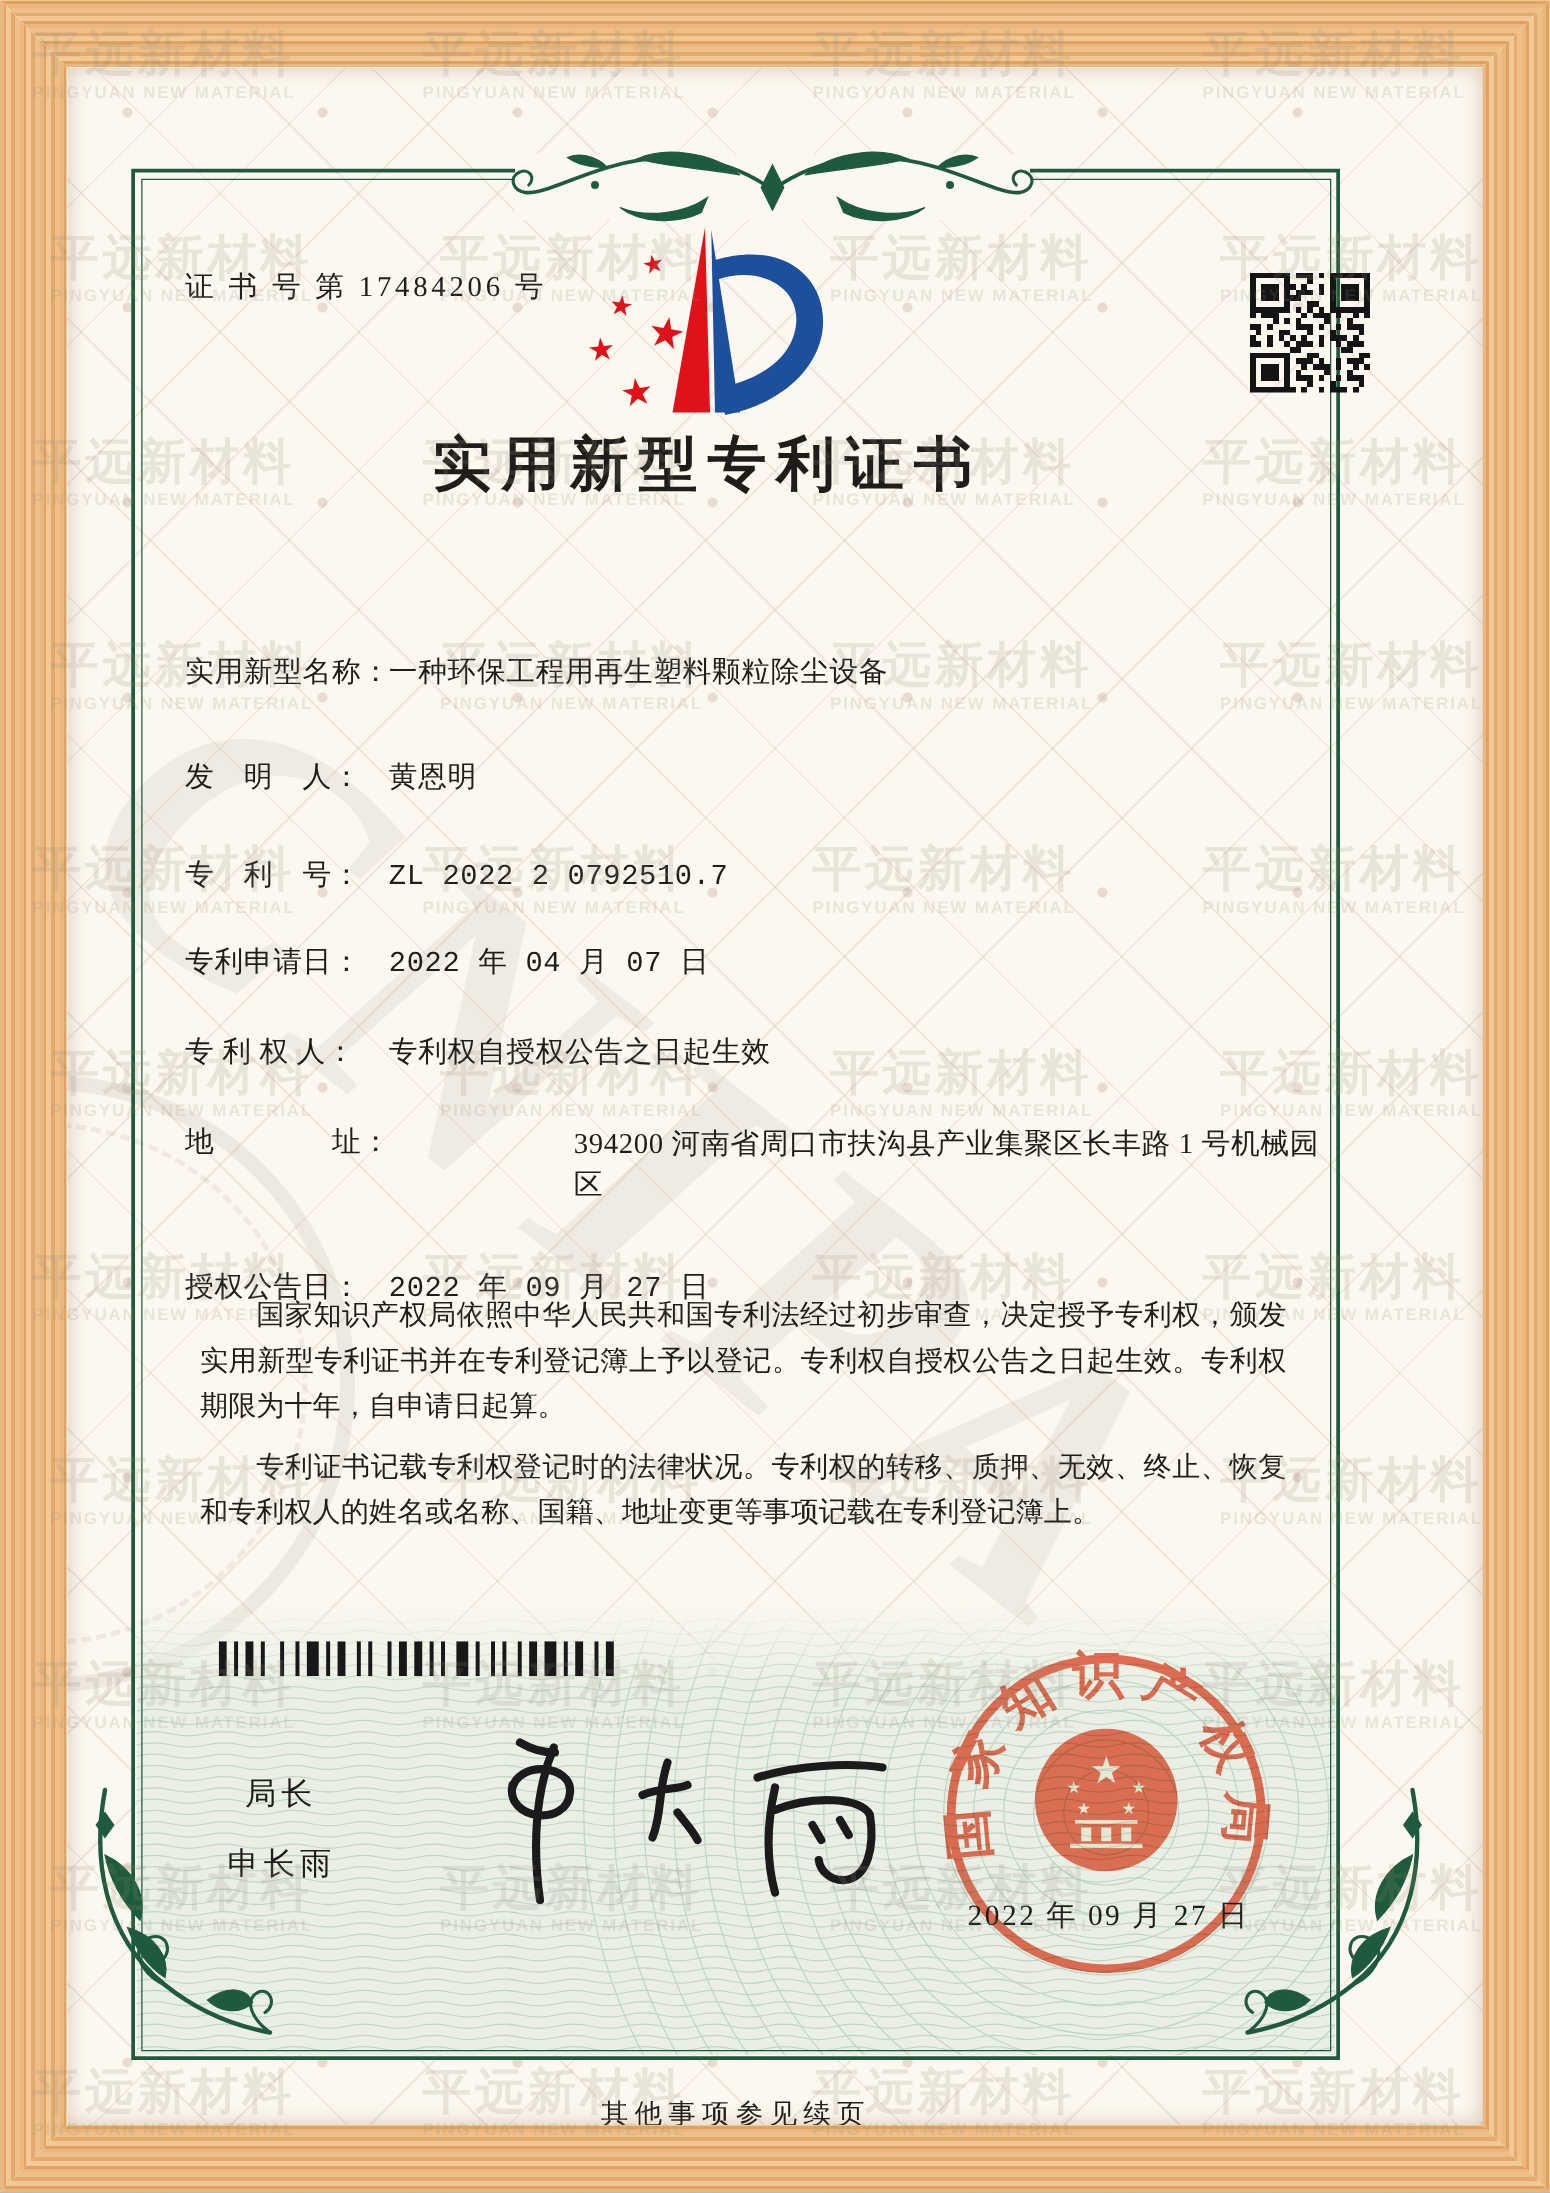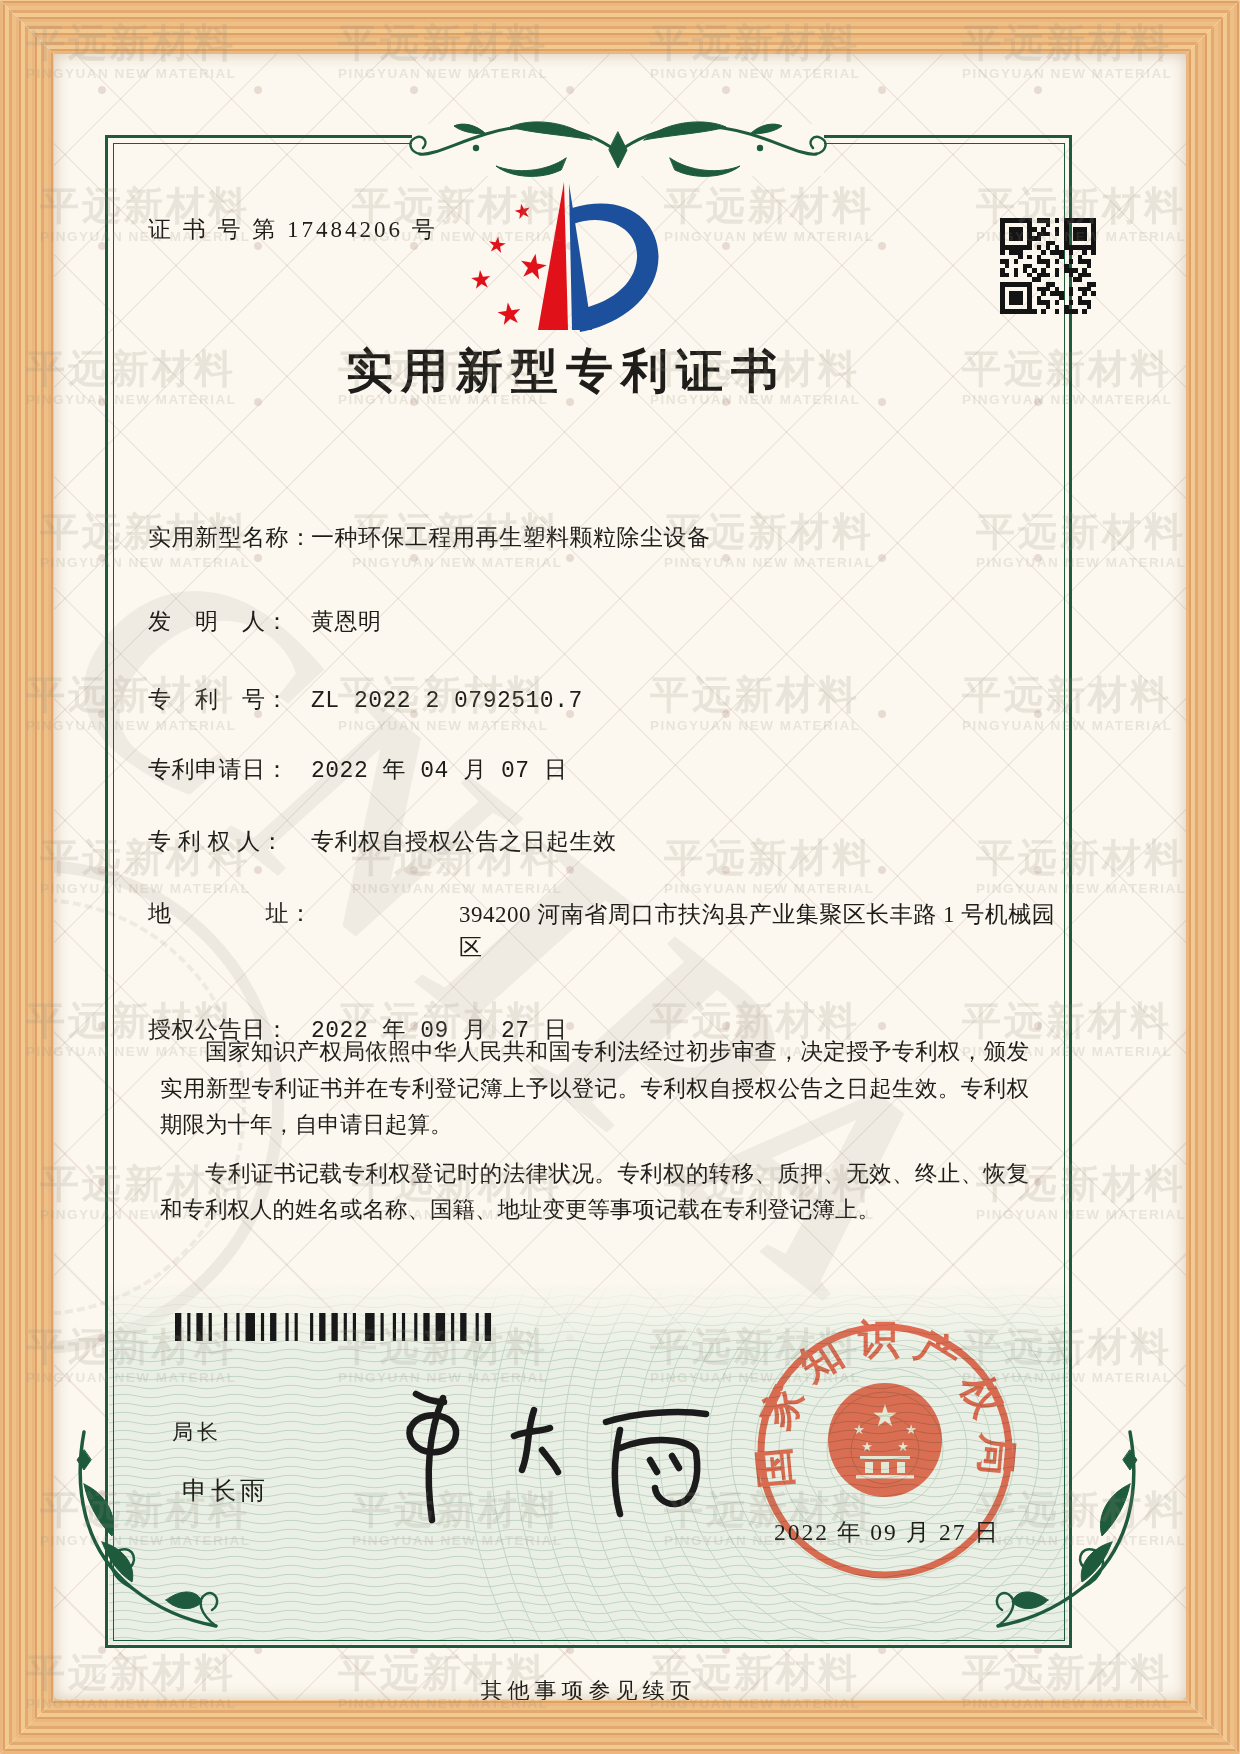--- a/index.html
+++ b/index.html
@@ -49,21 +49,21 @@
   .cert-no{left:148px;top:214px;font-size:23px;letter-spacing:3px;}
   .title{left:126px;top:340px;width:880px;text-align:center;font-size:47px;font-weight:bold;letter-spacing:8px;}
   .row{left:148px;font-size:23px;white-space:nowrap;}
   .lbl{display:inline-block;width:163px;letter-spacing:.5px;}
   .val{letter-spacing:.5px;font-family:Liberation Mono, monospace;}
   .val-addr{position:absolute;left:311px;top:0;width:606px;white-space:normal;line-height:33px;letter-spacing:.5px;}
   .grant2{position:absolute;left:417px;top:0;white-space:nowrap;}
   .paras{left:148px;top:1022px;width:893px;font-size:22.5px;line-height:36.5px;text-align:justify;}
   .paras p{margin:12px;text-indent:2em;}
   .barcode{left:175px;top:1313px;width:322px;height:28px;}
-  .signer-title{left:172px;top:1418px;font-size:21px;letter-spacing:4px;font-family:Liberation Sans, sans-serif;}
+  .signer-title{left:196px;top:1418px;font-size:25px;letter-spacing:4px;font-family:Liberation Sans, sans-serif;}
   .signer-name{left:182px;top:1474px;font-size:25px;letter-spacing:4px;font-family:"Liberation Sans","DejaVu Sans",sans-serif;}
   .signature{left:358px;top:1376px;width:368px;height:158px;}
   .seal{left:752px;top:1318px;width:266px;height:266px;mix-blend-mode:multiply;opacity:.9;}
   .seal-date{left:768px;top:1516px;width:238px;text-align:center;font-size:23.5px;letter-spacing:2px;z-index:6;}
   .page-info{left:126px;top:1602px;width:880px;text-align:center;font-size:21px;letter-spacing:2px;}
   .footer-note{left:105px;top:1676px;width:967px;text-align:center;font-size:22px;letter-spacing:5px;}
   
   .wm-grid{position:absolute;inset:0;z-index:20;pointer-events:none;overflow:hidden;}
   .wm-tile{position:absolute;width:300px;text-align:left;color:rgba(148,136,124,.18);}
   .wm-cn{font-size:39px;font-weight:bold;letter-spacing:3px;font-family:"Liberation Sans","DejaVu Sans",sans-serif;}

